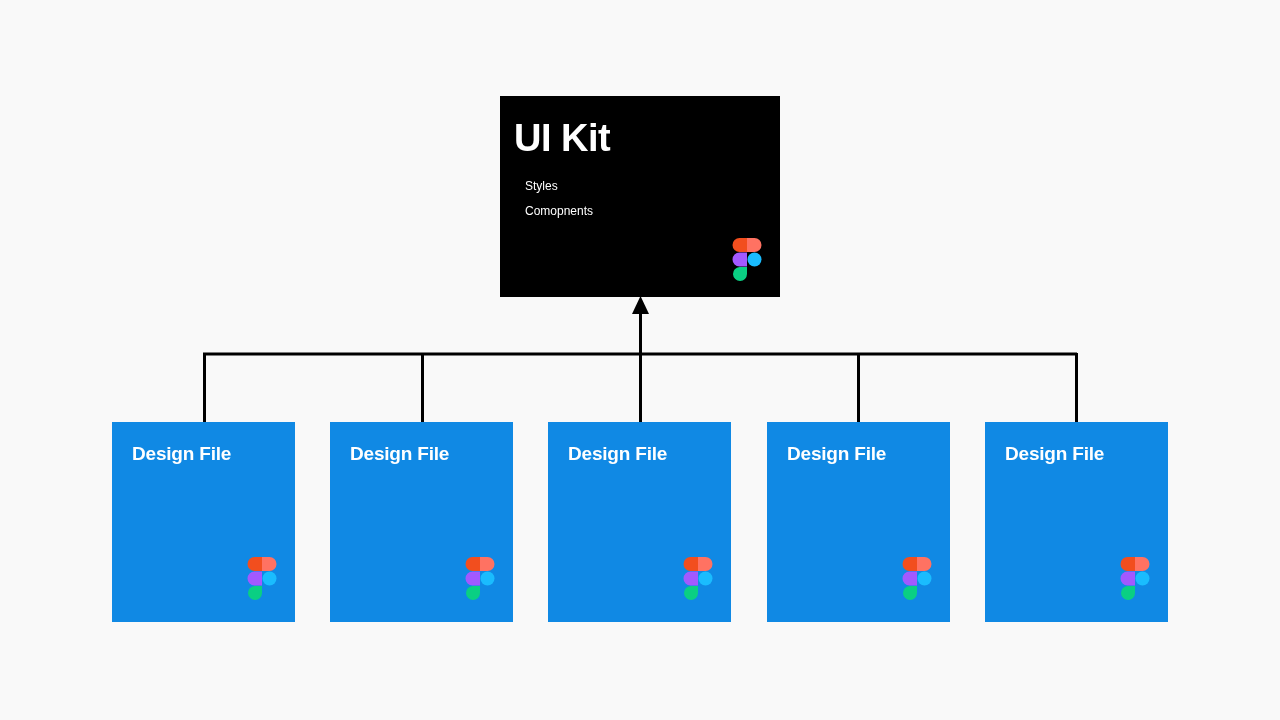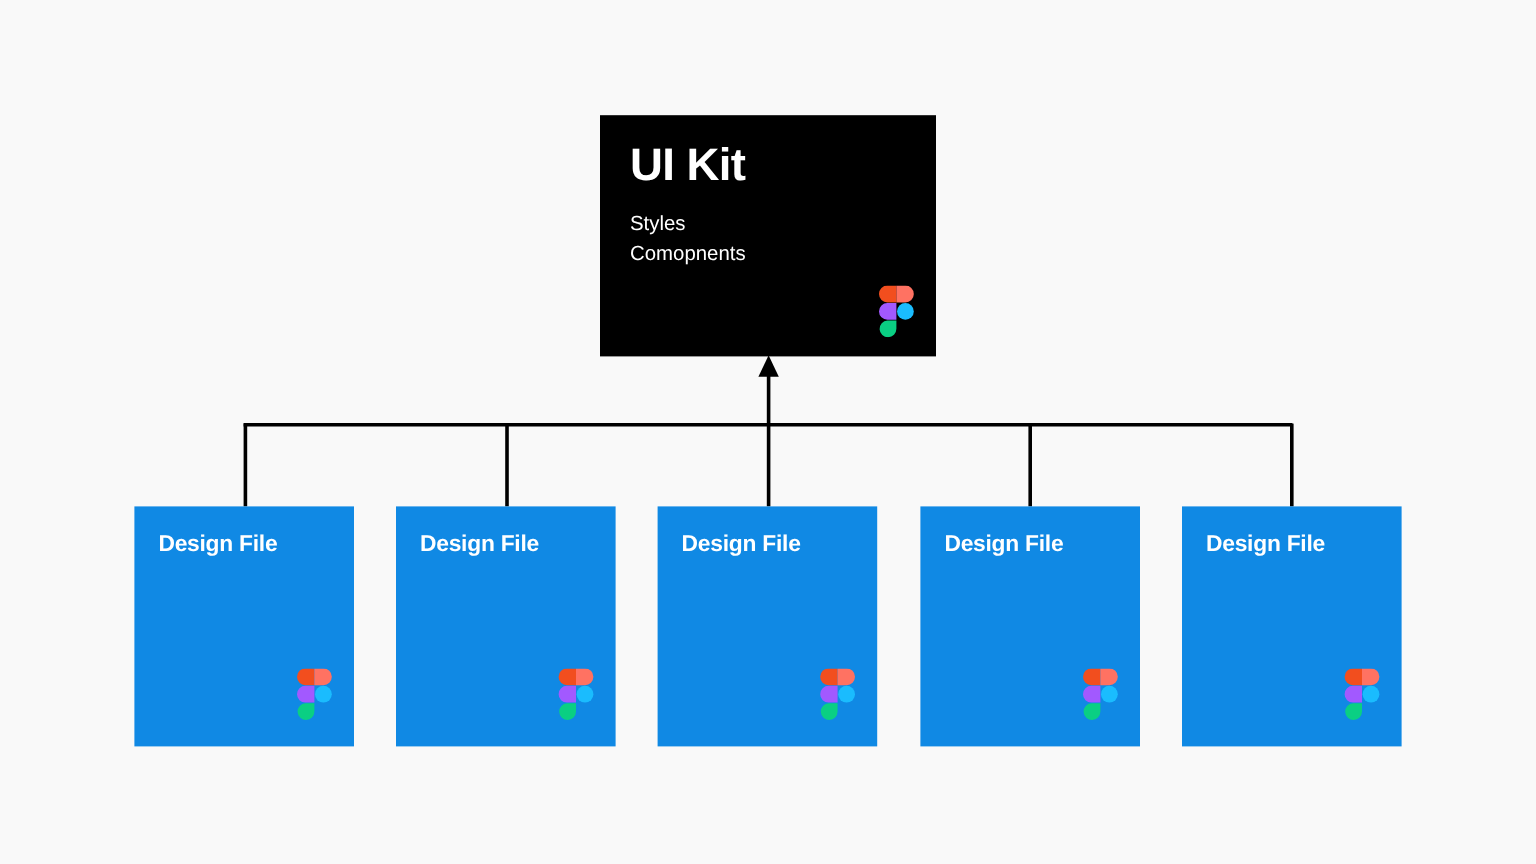--- a/index.html
+++ b/index.html
@@ -33,34 +33,34 @@
     position: absolute;
     left: 500px;
     top: 96px;
     width: 280px;
     height: 201px;
     background: #000000;
     box-sizing: border-box;
   }
   .root-title {
     position: absolute;
-    left: 25px;
+    left: 14px;
     top: 20px;
     font-size: 38px;
     font-weight: bold;
     color: #ffffff;
     letter-spacing: -0.5px;
     line-height: 44px;
     white-space: nowrap;
   }
   .root-sub {
     position: absolute;
     left: 25px;
     top: 78px;
-    font-size: 17px;
+    font-size: 12px;
     font-weight: normal;
     color: #ffffff;
     line-height: 25px;
   }
   .root-sub div {
     white-space: nowrap;
   }
 
   
   .leaf-card {

